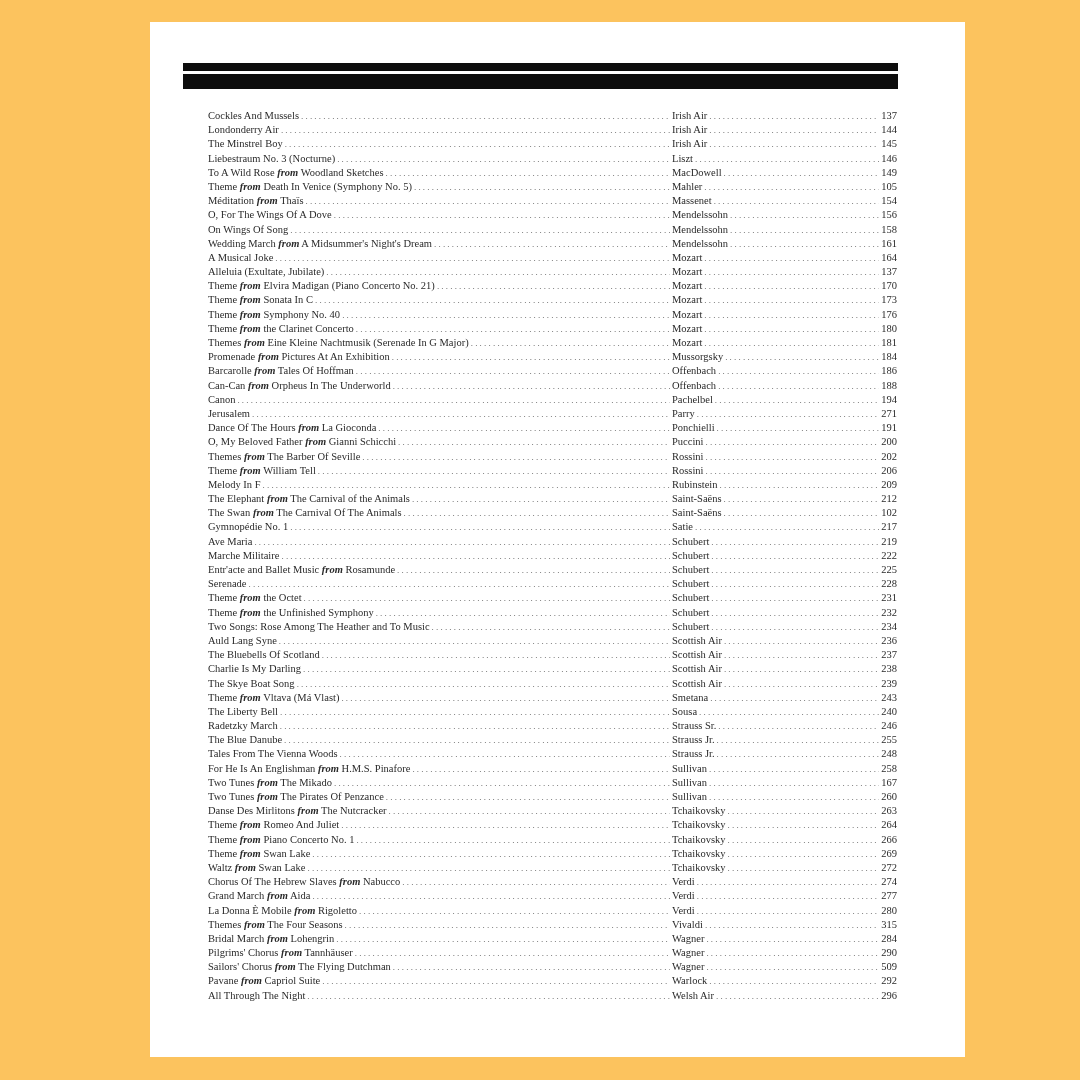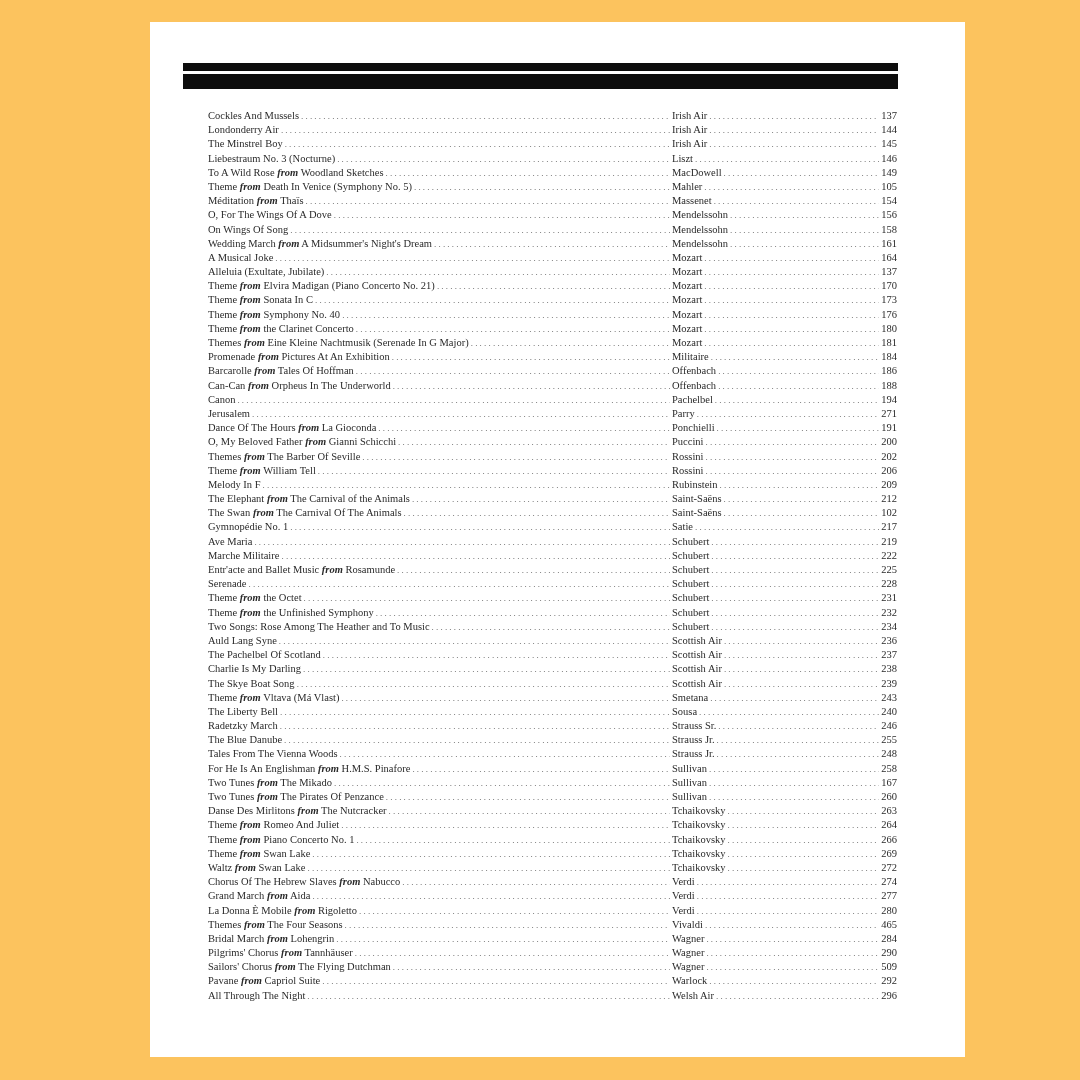--- a/index.html
+++ b/index.html
@@ -286,21 +286,21 @@
             <span class="dots">....................................................................................................................................................................................................................................................................</span>
             <span class="pageno">181</span>
           </span>
         </div>
         <div class="row">
           <span class="left">
             <span class="title">Promenade <i>from</i> Pictures At An Exhibition</span>
             <span class="dots">....................................................................................................................................................................................................................................................................</span>
           </span>
           <span class="right">
-            <span class="composer">Militaire</span>
+            <span class="composer">Mussorgsky</span>
             <span class="dots">....................................................................................................................................................................................................................................................................</span>
             <span class="pageno">184</span>
           </span>
         </div>
         <div class="row">
           <span class="left">
             <span class="title">Barcarolle <i>from</i> Tales Of Hoffman</span>
             <span class="dots">....................................................................................................................................................................................................................................................................</span>
           </span>
           <span class="right">
@@ -513,21 +513,21 @@
             <span class="dots">....................................................................................................................................................................................................................................................................</span>
           </span>
           <span class="right">
             <span class="composer">Scottish Air</span>
             <span class="dots">....................................................................................................................................................................................................................................................................</span>
             <span class="pageno">236</span>
           </span>
         </div>
         <div class="row">
           <span class="left">
-            <span class="title">The Pachelbel Of Scotland</span>
+            <span class="title">The Bluebells Of Scotland</span>
             <span class="dots">....................................................................................................................................................................................................................................................................</span>
           </span>
           <span class="right">
             <span class="composer">Scottish Air</span>
             <span class="dots">....................................................................................................................................................................................................................................................................</span>
             <span class="pageno">237</span>
           </span>
         </div>
         <div class="row">
           <span class="left">
@@ -728,21 +728,21 @@
           </span>
         </div>
         <div class="row">
           <span class="left">
             <span class="title">Themes <i>from</i> The Four Seasons</span>
             <span class="dots">....................................................................................................................................................................................................................................................................</span>
           </span>
           <span class="right">
             <span class="composer">Vivaldi</span>
             <span class="dots">....................................................................................................................................................................................................................................................................</span>
-            <span class="pageno">465</span>
+            <span class="pageno">315</span>
           </span>
         </div>
         <div class="row">
           <span class="left">
             <span class="title">Bridal March <i>from</i> Lohengrin</span>
             <span class="dots">....................................................................................................................................................................................................................................................................</span>
           </span>
           <span class="right">
             <span class="composer">Wagner</span>
             <span class="dots">....................................................................................................................................................................................................................................................................</span>

